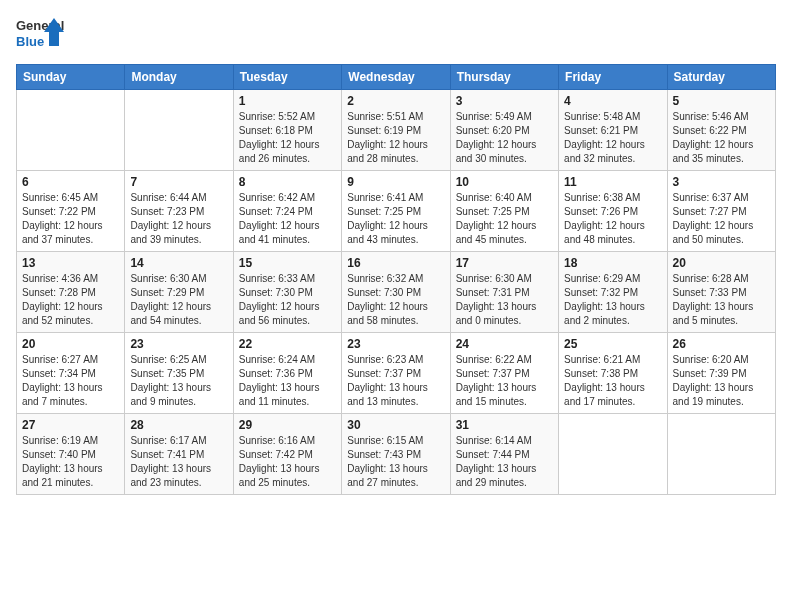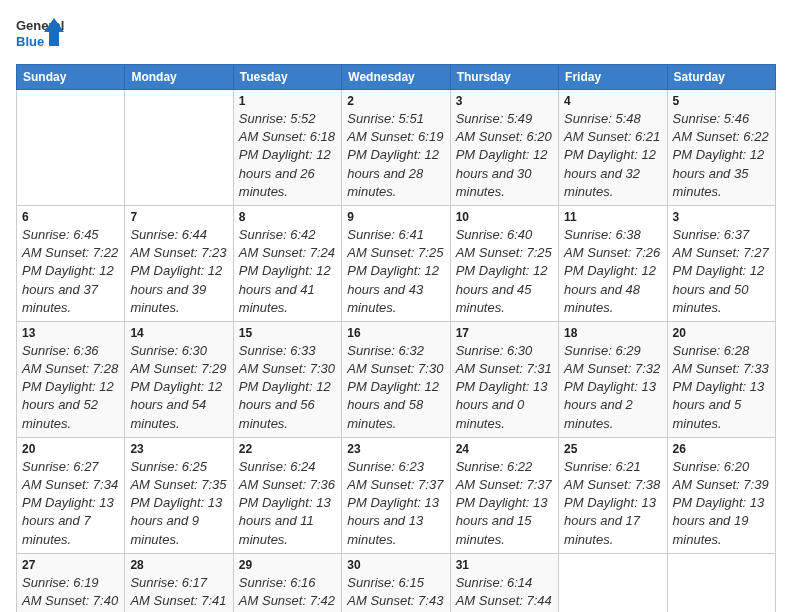--- a/index.html
+++ b/index.html
@@ -61,23 +61,22 @@
     }
     .day-number {
       font-weight: bold;
       font-size: 12px;
       color: #222;
       display: block;
       margin-bottom: 2px;
     }
     .day-detail {
       color: #333;
-      font-size: 13px;
+      font-size: 10px;
       line-height: 1.4;
-      font-style: italic;
     }
     .empty-cell {
       background: #fff !important;
     }
   </style>
 </head>
 <body>
 
 <div class="header">
   <div class="logo">
@@ -192,21 +191,21 @@
           <span class="day-number">3</span>
           <div class="day-detail">Sunrise: 6:37 AM
 Sunset: 7:27 PM
 Daylight: 12 hours
 and 50 minutes.</div>
         </td>
       </tr>
       <tr>
         <td>
           <span class="day-number">13</span>
-          <div class="day-detail">Sunrise: 6:36 AM
+          <div class="day-detail">Sunrise: 4:36 AM
 Sunset: 7:28 PM
 Daylight: 12 hours
 and 52 minutes.</div>
         </td>
         <td>
           <span class="day-number">14</span>
           <div class="day-detail">Sunrise: 6:30 AM
 Sunset: 7:29 PM
 Daylight: 12 hours
 and 54 minutes.</div>

